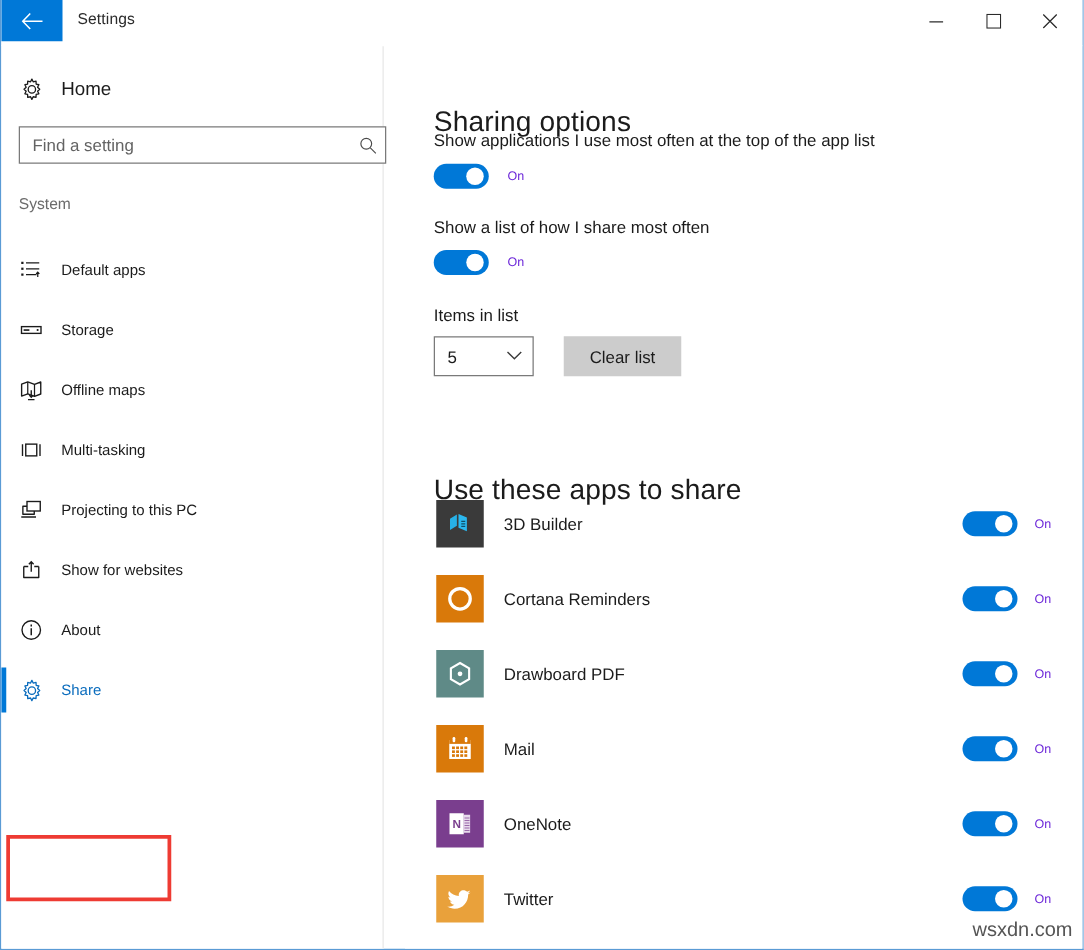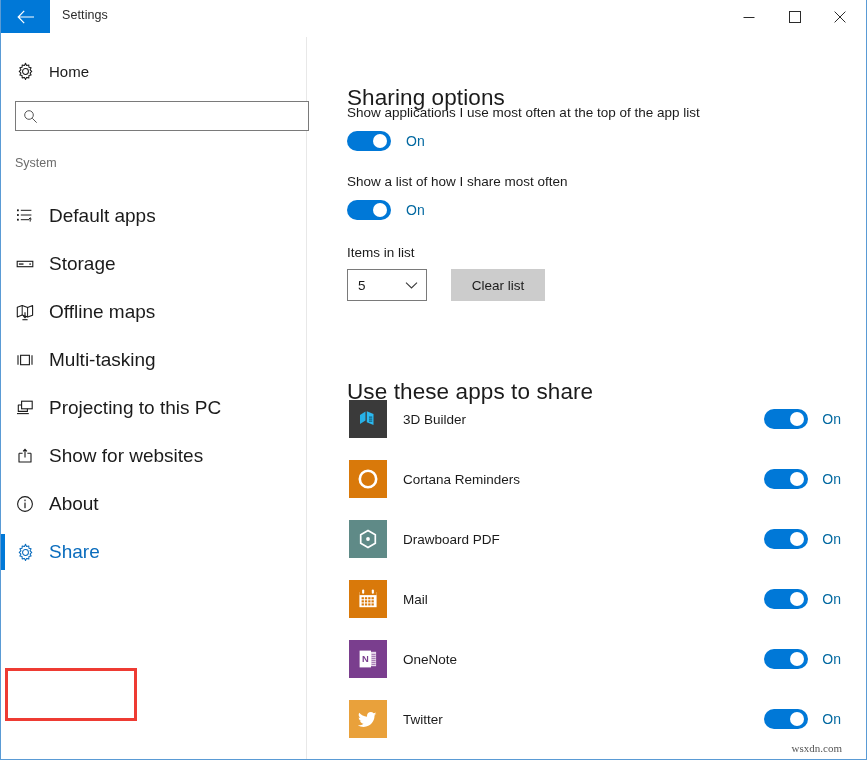--- a/index.html
+++ b/index.html
@@ -89,21 +89,21 @@
   .nav-item {
     position: relative;
     height: 48px;
     display: flex; align-items: center;
     cursor: pointer;
   }
   .nav-item .nav-ico {
     width: 48px; display: flex; justify-content: center; align-items: center;
     color: #1b1b1b;
   }
-  .nav-item .nav-txt { font-size: 19px; color: #1b1b1b; }
+  .nav-item .nav-txt { font-size: 12px; color: #1b1b1b; }
   .nav-item.selected .nav-txt { color: #0a6cbd; }
   .nav-item.selected .nav-ico { color: #0a6cbd; }
   .nav-item.selected::before {
     content: ""; position: absolute; left: 0; top: 6px;
     width: 4px; height: 36px; background: #0078d7;
   }
   #share-highlight {
     position: absolute; left: 4px; top: 668px;
     width: 132px; height: 53px;
     border: 3px solid #ee3b33;
@@ -137,21 +137,21 @@
   .toggle {
     width: 44px; height: 20px; border-radius: 10px;
     background: #0078d7; position: relative; cursor: pointer;
     flex: none;
   }
   .toggle .knob {
     position: absolute; top: 3px; right: 4px;
     width: 14px; height: 14px; border-radius: 50%;
     background: #ffffff;
   }
-  .toggle-state { margin-left: 15px; font-size: 14px; color: #0369a1; }
+  .toggle-state { margin-left: 15px; font-size: 10px; color: #6d28d9; }
 
   
   #items-controls { position: absolute; left: 23px; top: 232px; display: flex; align-items: center; }
   #items-select {
     width: 80px; height: 32px;
     border: 1px solid #7a7a7a; background: #fff;
     display: flex; align-items: center; justify-content: space-between;
     padding: 0 8px 0 10px; cursor: pointer;
   }
   #items-value { font-size: 13.5px; color: #1b1b1b; }
@@ -176,23 +176,23 @@
     margin-left: 2px;
   }
   .app-name { margin-left: 16px; font-size: 13.5px; color: #1b1b1b; }
   .app-toggle-wrap {
     position: absolute; right: 6px; top: 20px;
     display: flex; align-items: center;
   }
   .app-toggle-wrap .toggle-state { margin-left: 14px; }
 
   #watermark {
-    position: absolute; right: 24px; bottom: 5px;
-    font-size: 11px; color: #555;
-    font-family: Liberation Serif, serif;
+    position: absolute; right: 8px; bottom: 5px;
+    font-size: 16px; color: #555;
+    font-family: Liberation Sans, sans-serif;
   }
 </style>
 </head>
 <body>
 
 <div id="window">
 
   <div id="titlebar">
     <div id="back-button">
       <svg width="18" height="14" viewBox="0 0 18 14">
@@ -224,20 +224,21 @@
       <span class="nav-ico">
         <svg width="19" height="19" viewBox="0 0 20 20">
           <circle cx="10" cy="10" r="3.1" fill="none" stroke="#1b1b1b" stroke-width="1.1"></circle>
           <path d="M10 1.4 L11.1 3.6 L13.5 3.1 L13.6 5.5 L15.9 6.1 L14.8 8.2 L16.6 9.9 L14.8 11.6 L15.9 13.7 L13.6 14.3 L13.5 16.7 L11.1 16.2 L10 18.4 L8.9 16.2 L6.5 16.7 L6.4 14.3 L4.1 13.7 L5.2 11.6 L3.4 9.9 L5.2 8.2 L4.1 6.1 L6.4 5.5 L6.5 3.1 L8.9 3.6 Z" fill="none" stroke="#1b1b1b" stroke-width="1.1" stroke-linejoin="round"></path>
         </svg>
       </span>
       <span id="home-label">Home</span>
     </div>
 
     <div id="search-wrap">
+      <input id="search-input" type="text" placeholder="Find a setting" style="">
       <span id="search-icon-box">
         <svg width="15" height="15" viewBox="0 0 16 16">
           <circle cx="6.4" cy="6.4" r="4.6" fill="none" stroke="#4a4a4a" stroke-width="1"></circle>
           <path d="M9.9 9.9 L14.6 14.6" stroke="#4a4a4a" stroke-width="1"></path>
         </svg>
       </span>
     </div>
 
     <div id="section-label">System</div>
 

